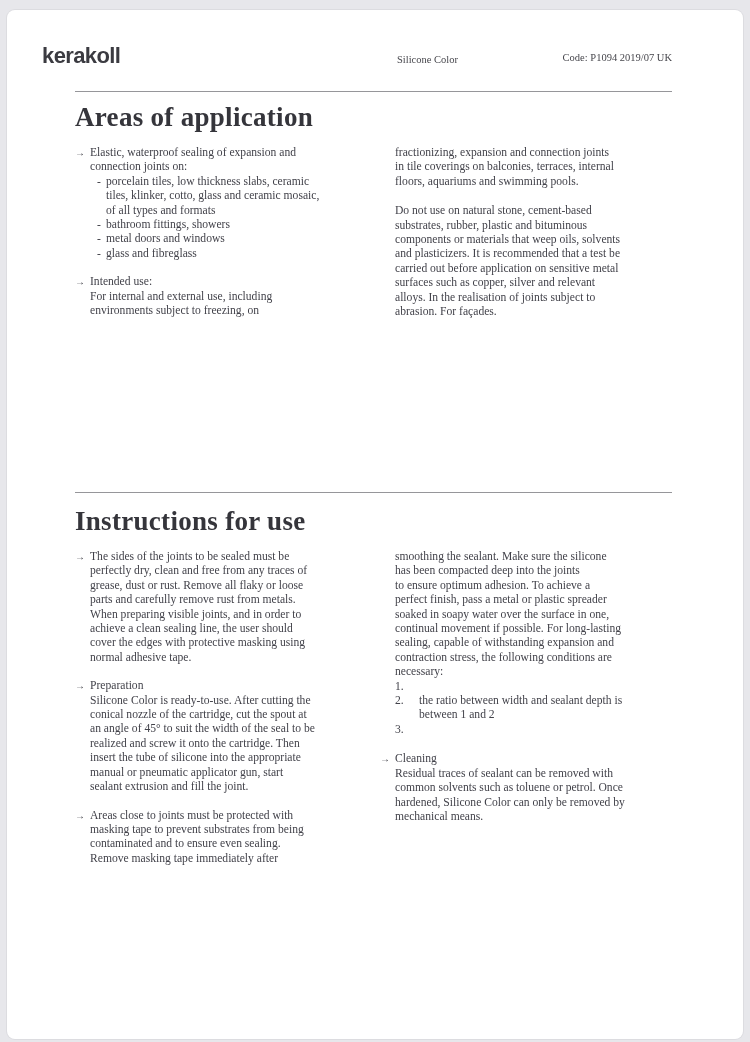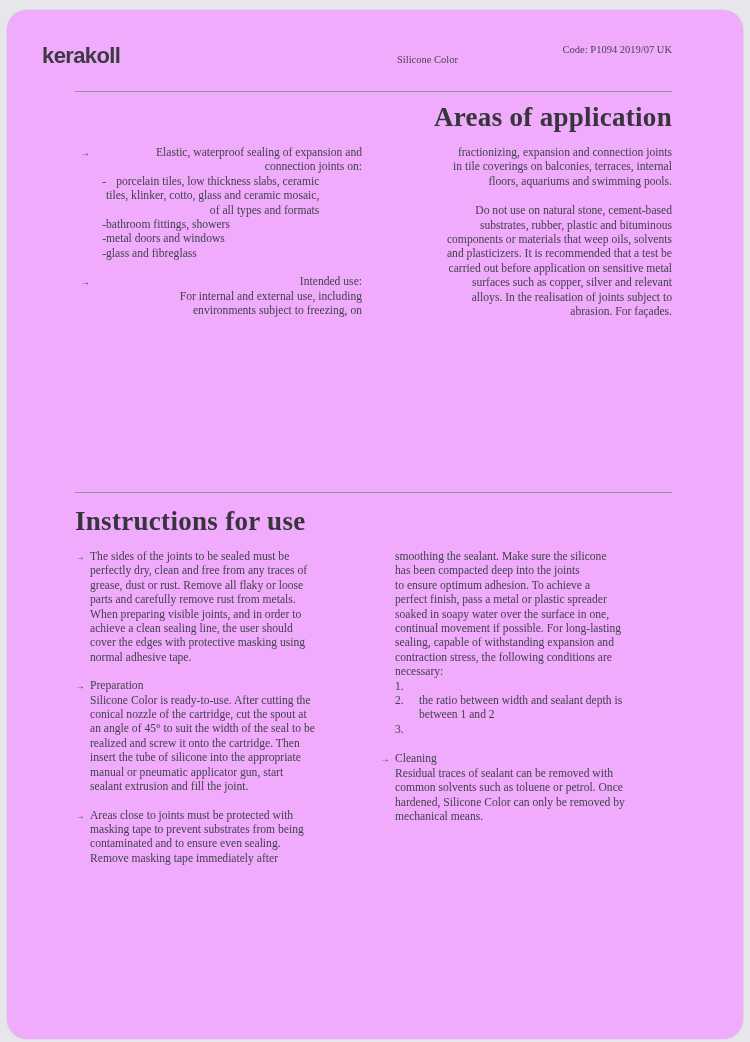--- a/index.html
+++ b/index.html
@@ -6,46 +6,46 @@
     margin: 0; padding: 0;
     width: 750px; height: 1042px;
     background: #e7e7eb;
     font-family: "Liberation Serif", serif;
     overflow: hidden;
   }
   .card {
     position: relative;
     margin: 10px 7px 3px 7px;
     height: 1029px;
-    background: #f0abfc;
-    border-radius: 20px;
+    background: #ffffff;
+    border-radius: 8px;
     box-shadow: 0 0 0 1px #dcdce0;
     overflow: hidden;
   }
   .abs { position: absolute; }
   .logo {
     left: 35px; top: 33px;
     font-family: "Liberation Sans", sans-serif;
     font-weight: bold;
     font-size: 22px;
     letter-spacing: -0.6px;
     color: #3b3b41;
   }
   .doc-title { left: 390px; top: 44px; font-size: 10.5px; color: #46464c; }
-  .doc-code  { right: 71px; top: 34px; font-size: 10.5px; color: #46464c; }
+  .doc-code  { right: 71px; top: 42px; font-size: 10.5px; color: #46464c; }
   .rule {
     position: absolute;
     left: 68px; right: 71px;
     border-top: 1.5px solid #96969a;
     height: 0;
   }
   .rule1 { top: 81px; }
   .rule2 { top: 482px; }
   .section { position: absolute; left: 68px; right: 71px; }
-  .section-areas { top: 92px; text-align: right; }
+  .section-areas { top: 92px; }
   .section-instructions { top: 496px; }
   h1 {
     margin: 0;
     font-family: "Liberation Serif", serif;
     font-size: 27px;
     font-weight: 600;
     letter-spacing: 0.3px;
     color: #35353b;
   }
   .cols {

